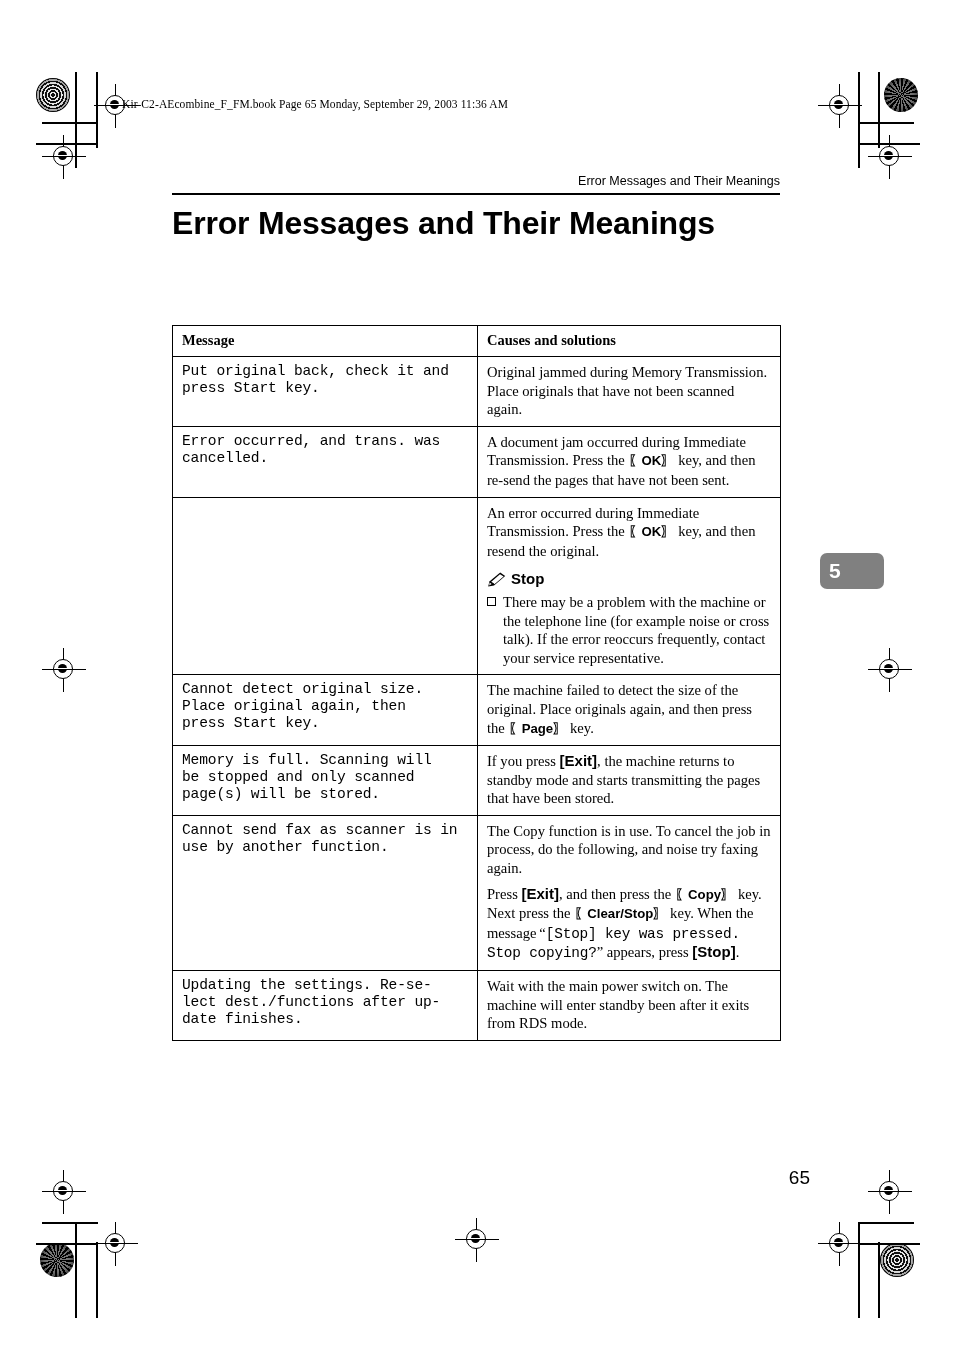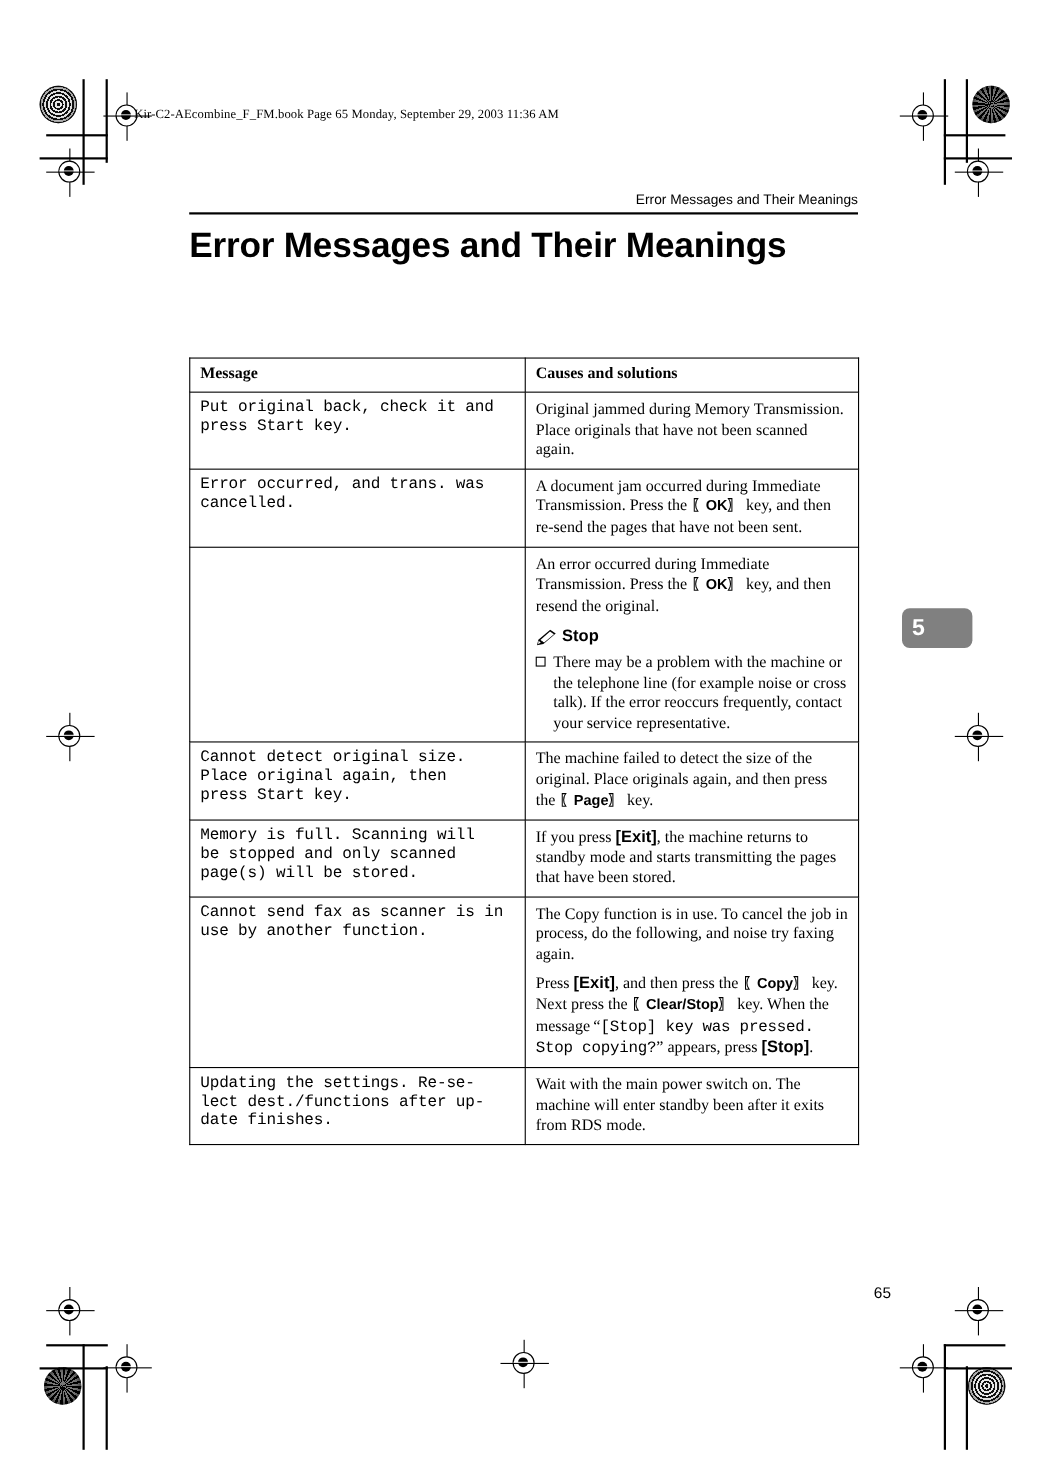--- a/index.html
+++ b/index.html
@@ -236,21 +236,21 @@
     box-sizing: border-box;
   }
 
   .folio {
     position: absolute;
     left: 700px;
     top: 1167px;
     width: 110px;
     text-align: right;
     font-family: "Liberation Sans", sans-serif;
-    font-size: 14px;
+    font-size: 19px;
   }
 </style>
 </head>
 <body>
 
 <div class="reg-layer">
 
   <div class="halftone light" style="left:36px;  top:78px;"></div>
   <div class="cropline" style="left:75px;  top:72px;  width:1.6px; height:96px;"></div>
   <div class="cropline" style="left:96px;  top:72px;  width:1.6px; height:76px;"></div>

